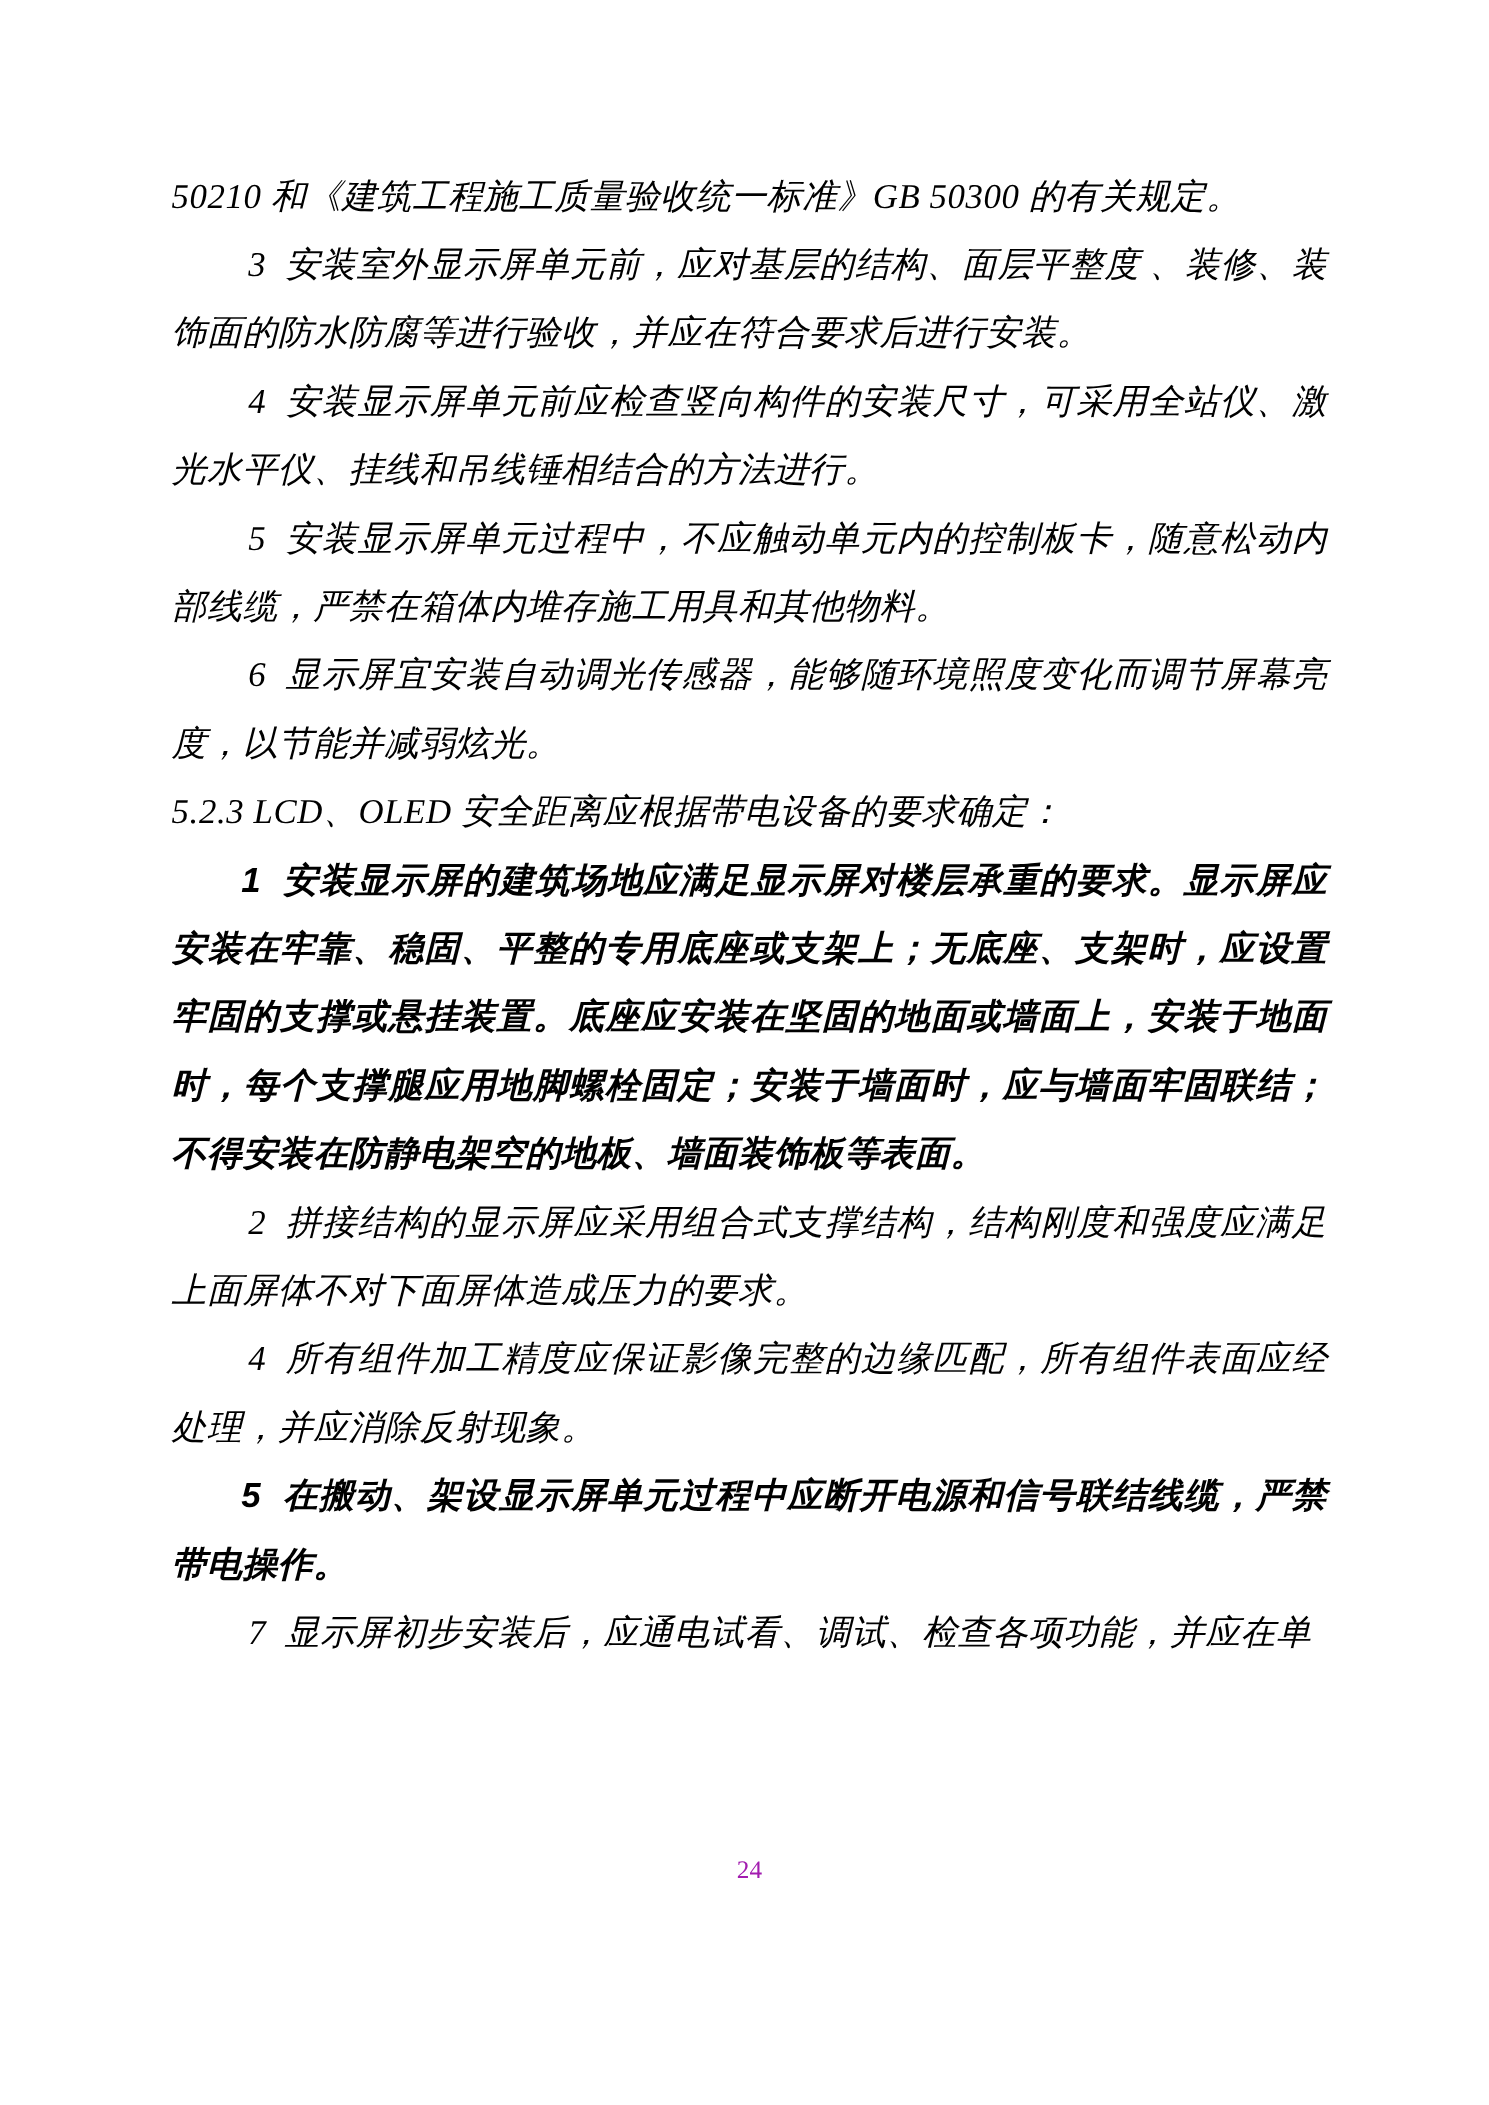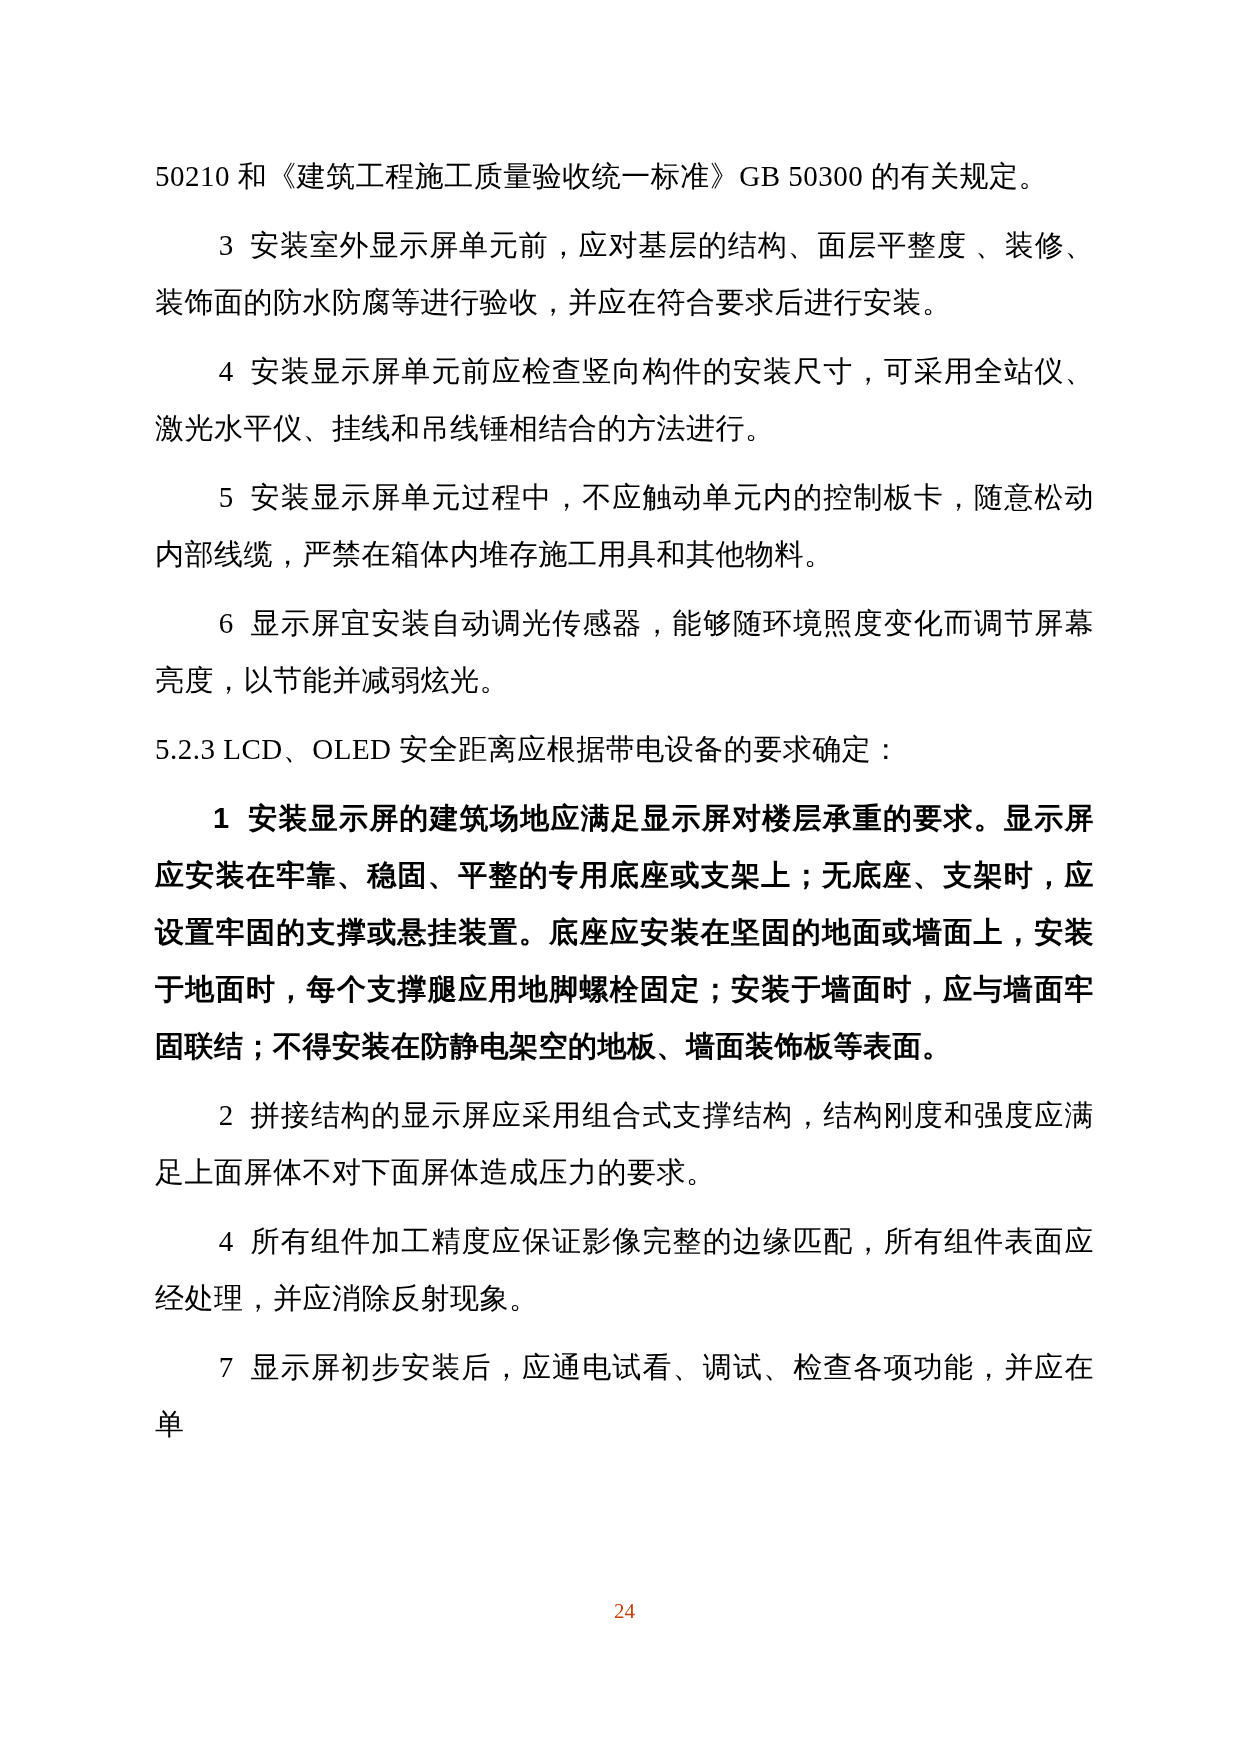--- a/index.html
+++ b/index.html
@@ -21,55 +21,57 @@
     left: 143px;
     top: 136px;
     width: 963px;
     font-size: 29px;
     line-height: 57px;
     text-align: justify;
     text-justify: inter-ideograph;
     letter-spacing: 0.5px;
   }
   .content p {
-    margin: 12px;
+    margin: 0;
     padding: 0;
+    font-style: italic;
   }
   p.plain {
     text-indent: 0;
   }
   p.item {
     text-indent: 2.2em;
   }
   p.item-bold {
     text-indent: 2em;
     font-family: "Liberation Sans", "DejaVu Sans", sans-serif;
     font-weight: bold;
   }
   .footer {
     position: absolute;
-    top: 1599px;
+    top: 1546px;
     left: 143px;
     width: 963px;
     text-align: center;
     font-size: 21px;
     font-family: "Liberation Serif", "DejaVu Serif", serif;
-    color: #c2410c;
+    color: #a21caf;
   }
 </style>
 </head>
 <body>
 
 <div class="page">
   <div class="content">
       <p class="plain">50210 和《建筑工程施工质量验收统一标准》GB 50300 的有关规定。</p>
       <p class="item">3&nbsp; 安装室外显示屏单元前，应对基层的结构、面层平整度 、装修、装饰面的防水防腐等进行验收，并应在符合要求后进行安装。</p>
       <p class="item">4&nbsp; 安装显示屏单元前应检查竖向构件的安装尺寸，可采用全站仪、激光水平仪、挂线和吊线锤相结合的方法进行。</p>
       <p class="item">5&nbsp; 安装显示屏单元过程中，不应触动单元内的控制板卡，随意松动内部线缆，严禁在箱体内堆存施工用具和其他物料。</p>
       <p class="item">6&nbsp; 显示屏宜安装自动调光传感器，能够随环境照度变化而调节屏幕亮度，以节能并减弱炫光。</p>
       <p class="plain">5.2.3 LCD、OLED 安全距离应根据带电设备的要求确定：</p>
       <p class="item-bold">1&nbsp; 安装显示屏的建筑场地应满足显示屏对楼层承重的要求。显示屏应安装在牢靠、稳固、平整的专用底座或支架上；无底座、支架时，应设置牢固的支撑或悬挂装置。底座应安装在坚固的地面或墙面上，安装于地面时，每个支撑腿应用地脚螺栓固定；安装于墙面时，应与墙面牢固联结；不得安装在防静电架空的地板、墙面装饰板等表面。</p>
       <p class="item">2&nbsp; 拼接结构的显示屏应采用组合式支撑结构，结构刚度和强度应满足上面屏体不对下面屏体造成压力的要求。</p>
       <p class="item">4&nbsp; 所有组件加工精度应保证影像完整的边缘匹配，所有组件表面应经处理，并应消除反射现象。</p>
+      <p class="item-bold">5&nbsp; 在搬动、架设显示屏单元过程中应断开电源和信号联结线缆，严禁带电操作。</p>
       <p class="item">7&nbsp; 显示屏初步安装后，应通电试看、调试、检查各项功能，并应在单</p>
     </div>
   <div class="footer">24</div>
 </div>
 
 </body></html>

